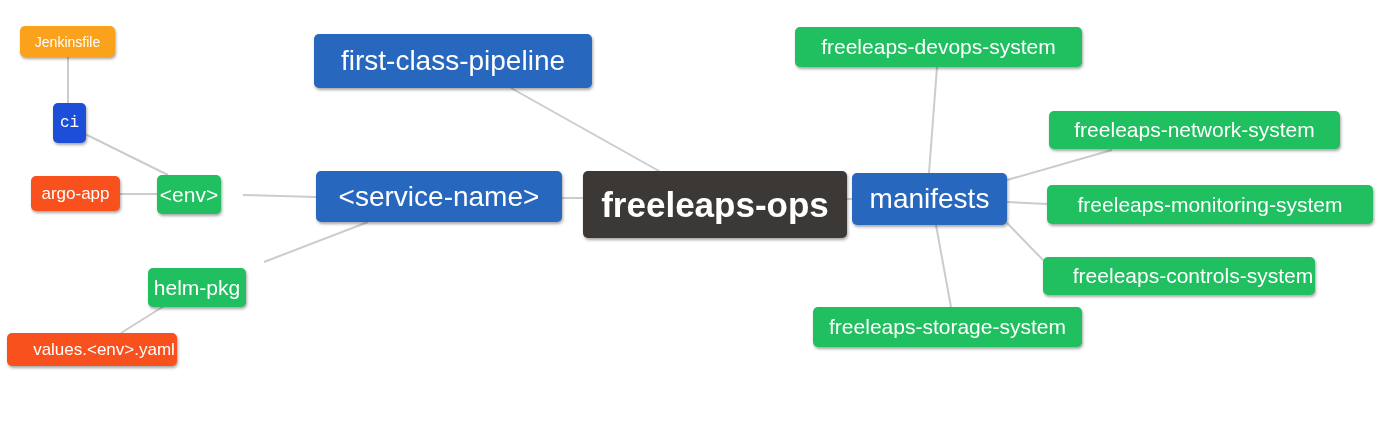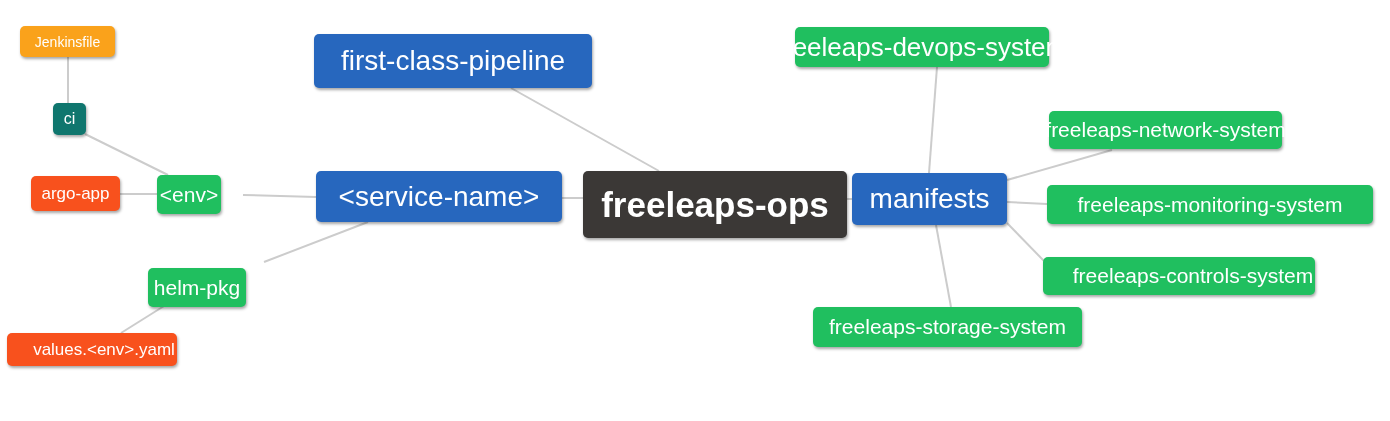--- a/index.html
+++ b/index.html
@@ -56,28 +56,28 @@
       <line x1="562" y1="198" x2="583" y2="198" stroke="#CCCCCC" stroke-width="2"></line>
       <line x1="847" y1="199" x2="852" y2="199" stroke="#CCCCCC" stroke-width="2"></line>
       <line x1="929" y1="173" x2="937" y2="67" stroke="#CCCCCC" stroke-width="2"></line>
       <line x1="1007" y1="180" x2="1112" y2="150" stroke="#CCCCCC" stroke-width="2"></line>
       <line x1="1007" y1="202" x2="1047" y2="204" stroke="#CCCCCC" stroke-width="2"></line>
       <line x1="1007" y1="223" x2="1044" y2="261" stroke="#CCCCCC" stroke-width="2"></line>
       <line x1="936" y1="225" x2="951" y2="307" stroke="#CCCCCC" stroke-width="2"></line>
     </svg>
   <div class="nodes">
       <div class="node" style="left: 20px; top: 26px; width: 95px; height: 31px; font-size: 14px; background: rgb(250, 162, 27); color: rgb(255, 255, 255);">Jenkinsfile</div>
-      <div class="node" style="left: 53px; top: 103px; width: 33px; height: 32px; font-size: 16px; background: #0f766e; color: rgb(255, 255, 255);">ci</div>
+      <div class="node" style="left: 53px; top: 103px; width: 33px; height: 40px; font-size: 16px; background: #1d4ed8; color: rgb(255, 255, 255); font-family: Liberation Mono, monospace;">ci</div>
       <div class="node" style="left: 31px; top: 176px; width: 89px; height: 35px; font-size: 17px; background: rgb(248, 81, 29); color: rgb(255, 255, 255);">argo-app</div>
       <div class="node" style="left: 157px; top: 175px; width: 64px; height: 39px; font-size: 21px; background: rgb(32, 191, 95); color: rgb(255, 255, 255);">&lt;env&gt;</div>
       <div class="node" style="left: 148px; top: 257px; width: 98px; height: 39px; font-size: 21px; background: rgb(32, 191, 95); color: rgb(255, 255, 255); margin-top: 11px;">helm-pkg</div>
       <div class="node" style="left: 7px; top: 333px; width: 170px; height: 33px; font-size: 17px; background: rgb(248, 81, 29); color: rgb(255, 255, 255); padding-left: 24px;">values.&lt;env&gt;.yaml</div>
       <div class="node" style="left: 314px; top: 34px; width: 278px; height: 54px; font-size: 28px; background: rgb(39, 103, 190); color: rgb(255, 255, 255);">first-class-pipeline</div>
       <div class="node" style="left: 316px; top: 171px; width: 246px; height: 51px; font-size: 28px; background: rgb(39, 103, 190); color: rgb(255, 255, 255);">&lt;service-name&gt;</div>
       <div class="node" style="left: 583px; top: 171px; width: 264px; height: 67px; font-size: 35px; background: rgb(59, 56, 54); color: rgb(255, 255, 255); font-weight: bold;">freeleaps-ops</div>
       <div class="node" style="left: 852px; top: 173px; width: 155px; height: 52px; font-size: 28px; background: rgb(39, 103, 190); color: rgb(255, 255, 255);">manifests</div>
-      <div class="node" style="left: 795px; top: 27px; width: 254px; height: 40px; font-size: 26px; background: rgb(32, 191, 95); color: rgb(255, 255, 255);">freeleaps-devops-system</div>
-      <div class="node" style="left: 1049px; top: 111px; width: 233px; height: 38px; font-size: 21px; background: rgb(32, 191, 95); color: rgb(255, 255, 255);">freeleaps-network-system</div>
+      <div class="node" style="left: 795px; top: 27px; width: 287px; height: 40px; font-size: 21px; background: rgb(32, 191, 95); color: rgb(255, 255, 255);">freeleaps-devops-system</div>
+      <div class="node" style="left: 1049px; top: 111px; width: 291px; height: 38px; font-size: 21px; background: rgb(32, 191, 95); color: rgb(255, 255, 255);">freeleaps-network-system</div>
       <div class="node" style="left: 1047px; top: 185px; width: 326px; height: 39px; font-size: 21px; background: rgb(32, 191, 95); color: rgb(255, 255, 255);">freeleaps-monitoring-system</div>
       <div class="node" style="left: 1043px; top: 257px; width: 272px; height: 38px; font-size: 21px; background: rgb(32, 191, 95); color: rgb(255, 255, 255); padding-left: 28px;">freeleaps-controls-system</div>
       <div class="node" style="left: 813px; top: 307px; width: 269px; height: 40px; font-size: 21px; background: rgb(32, 191, 95); color: rgb(255, 255, 255);">freeleaps-storage-system</div>
     </div>
 </div>
 
 </body></html>

